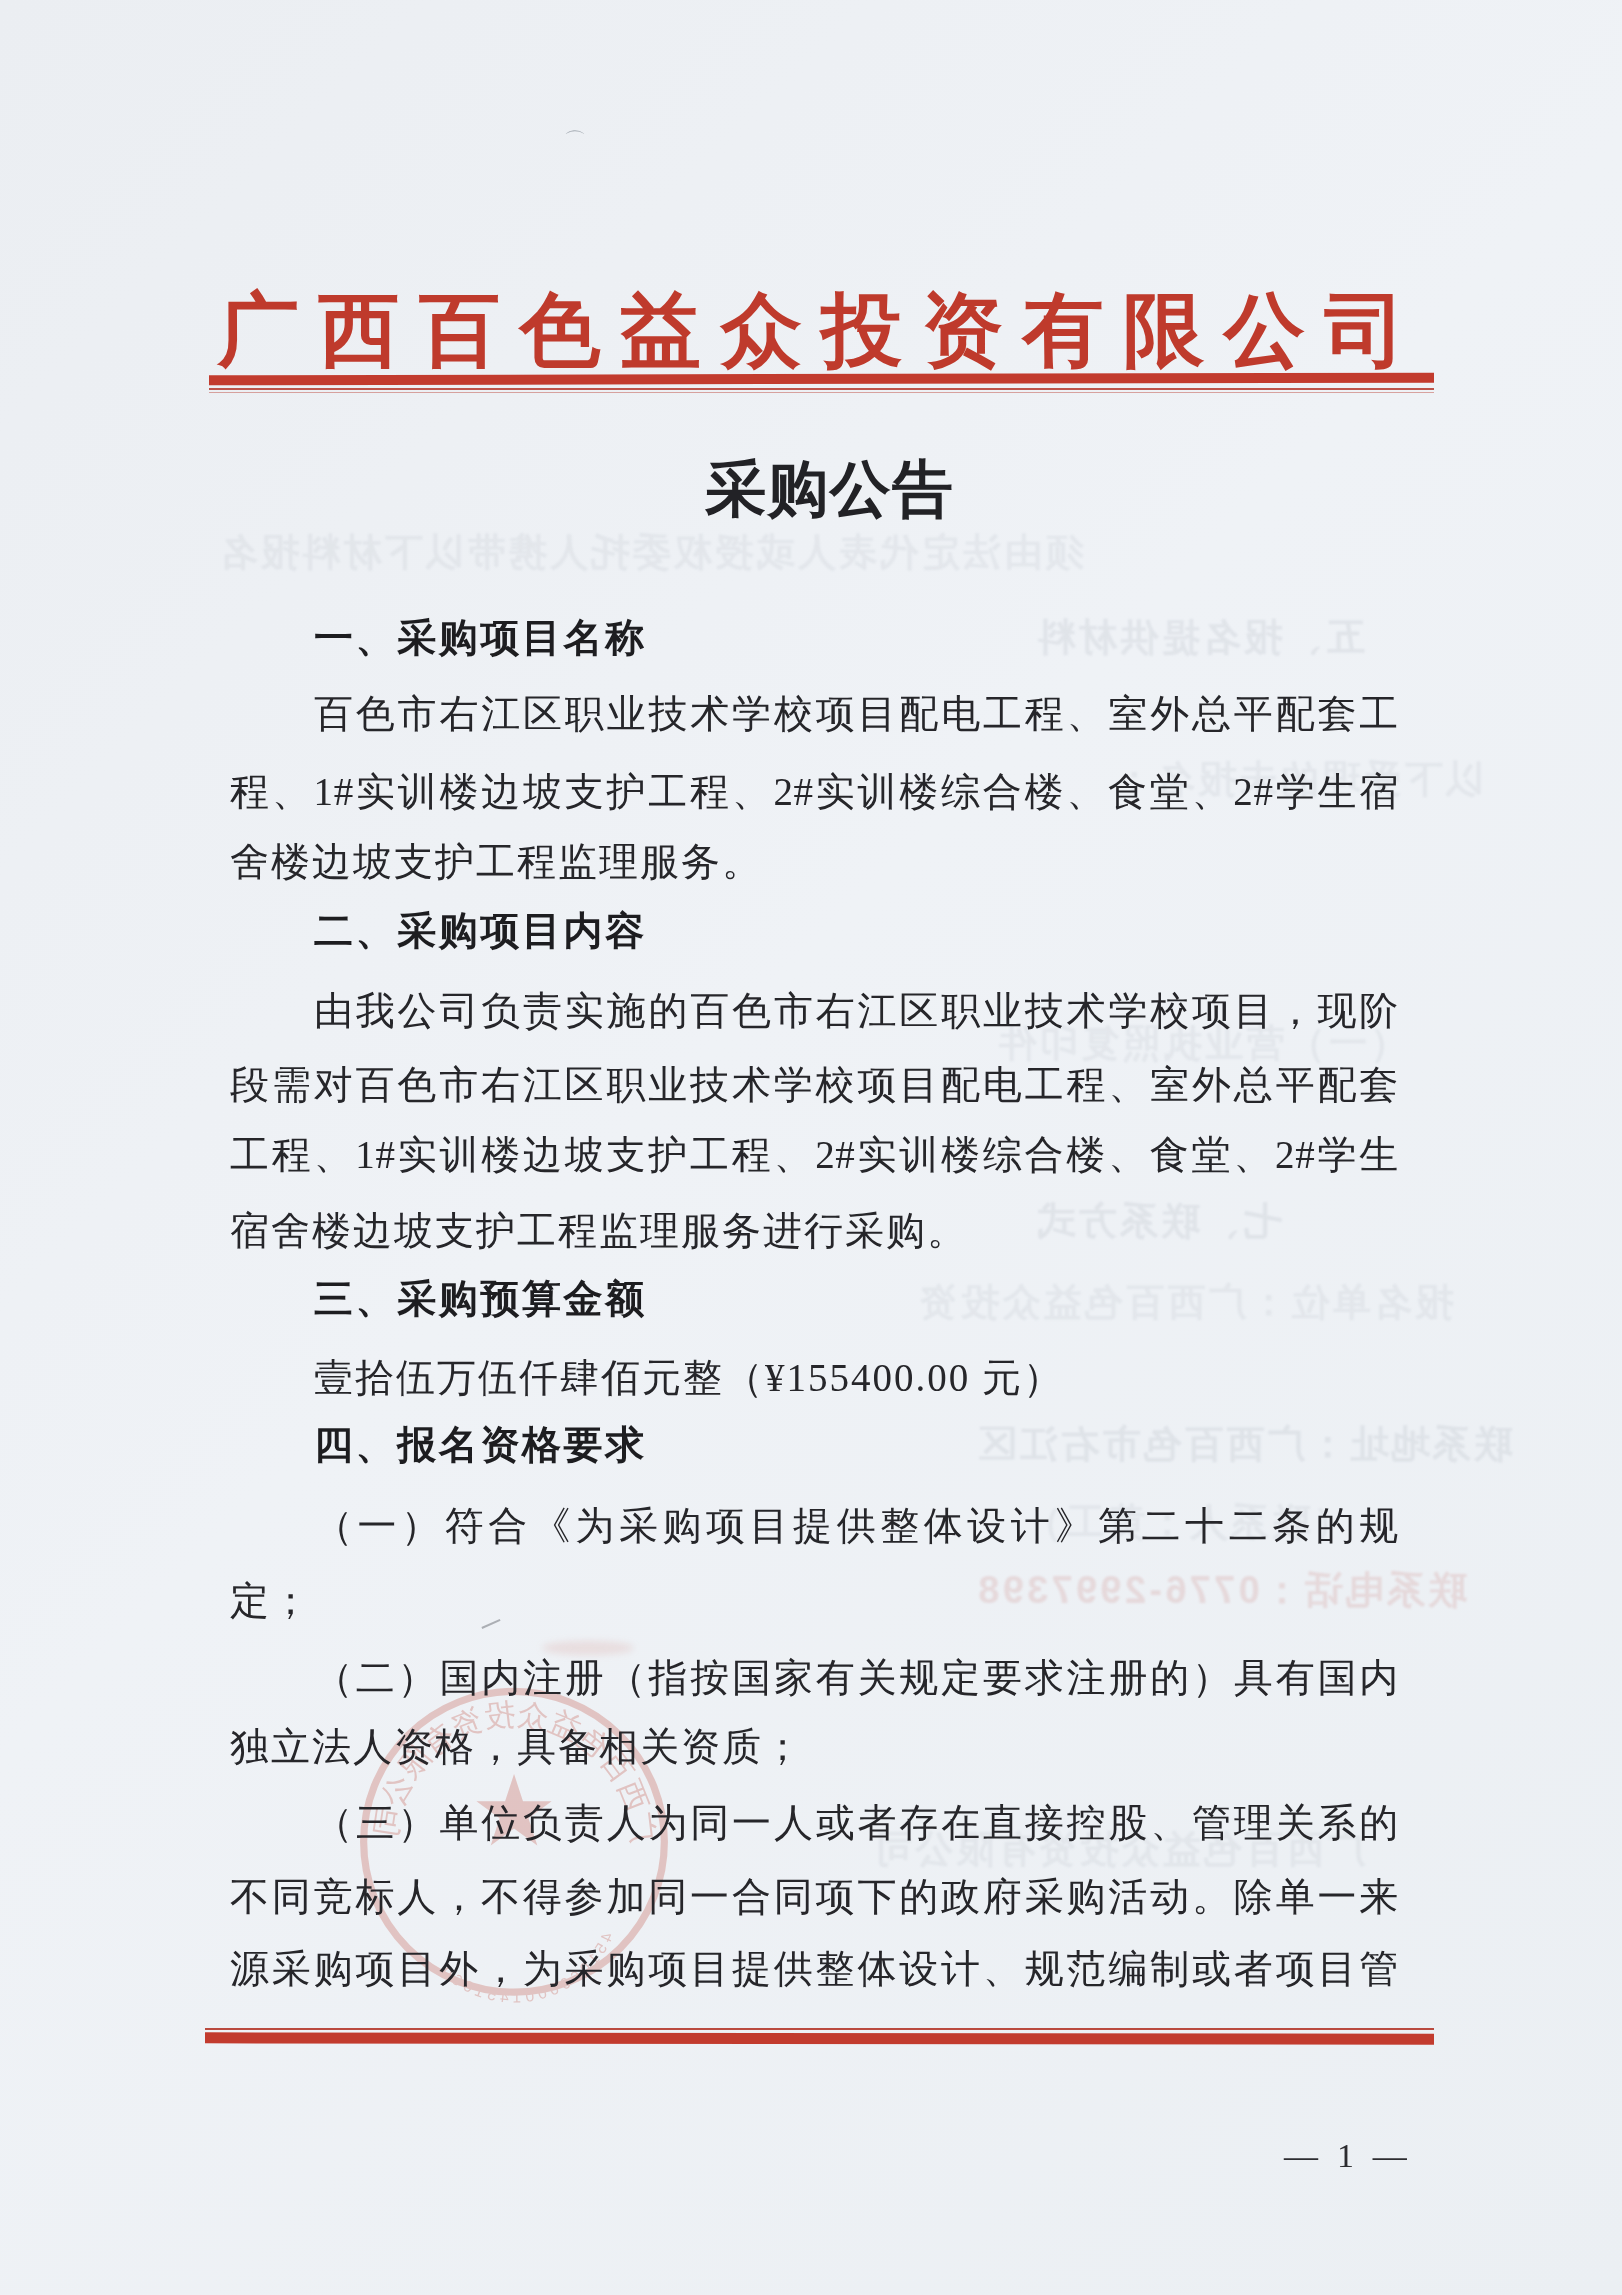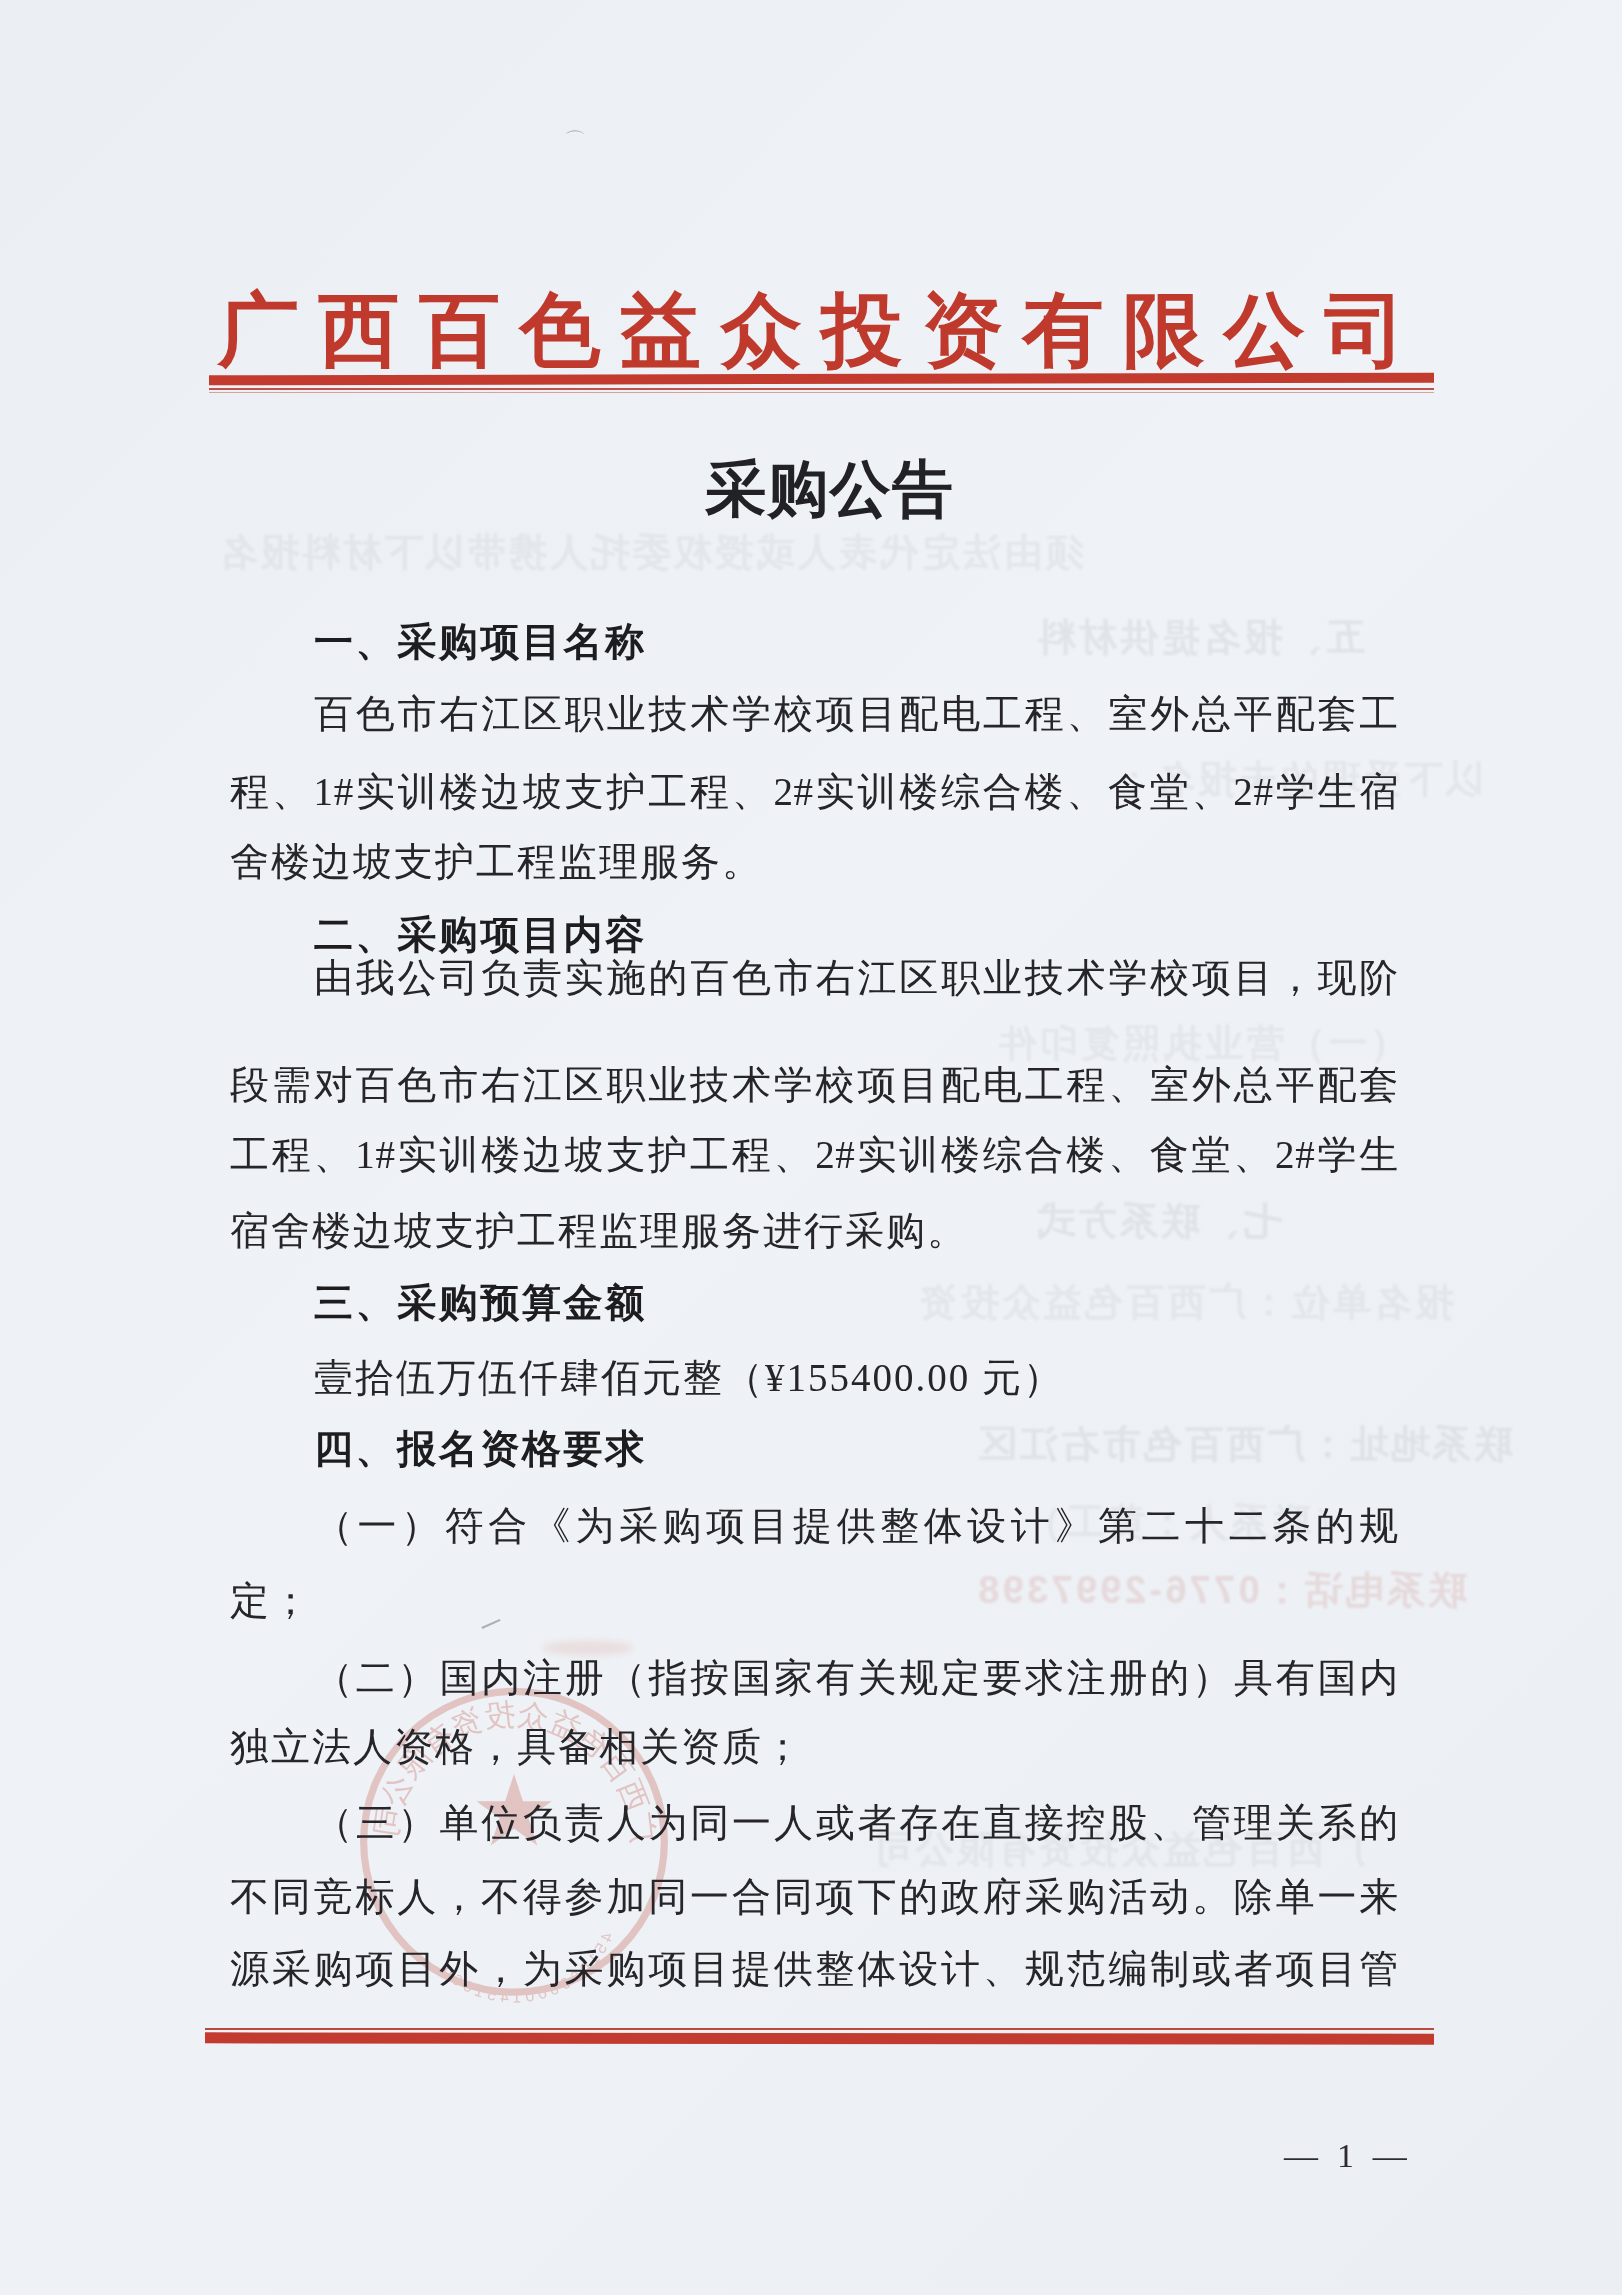--- a/index.html
+++ b/index.html
@@ -24,21 +24,21 @@
     font-size:61px;font-weight:700;letter-spacing:1.3px;transform:translateX(18.3px);
     color:#222226;white-space:nowrap;
   }
   
   .line{
     position:absolute;left:230px;width:1169px;
     font-size:39px;line-height:43px;letter-spacing:2px;white-space:nowrap;
   }
   .just{white-space:normal;text-align:justify;text-align-last:justify;text-justify:inter-character;letter-spacing:0.7px;}
   .ind{text-indent:84px;}
-  .heading{font-family:Liberation Sans, sans-serif;font-weight:700;text-indent:84px;letter-spacing:2.6px;color:#1d1d20;}
+  .heading{font-family:Liberation Mono, monospace;font-weight:700;text-indent:84px;letter-spacing:2.6px;color:#1d1d20;}
   
   .rule-thin-bot{top:2028px;height:2px;background:#b4372b;left:205px;width:1229px;opacity:.9;}
   .rule-thick-bot{top:2033px;height:10.5px;background:#c23b2e;left:205px;width:1229px;transform:rotate(.06deg);}
   .page-num{
     position:absolute;top:2137px;left:1284px;font-size:34px;letter-spacing:5.2px;
     color:#2c2c30;white-space:nowrap;
   }
   
   .bleed{
     position:absolute;transform:scaleX(-1);filter:blur(1.3px);
@@ -93,21 +93,21 @@
   <div class="rule rule-thin-top"></div>
   <div class="rule rule-hair-top"></div>
 
   <div class="doc-title">采购公告</div>
 
   <div class="line heading" style="top:620px">一、采购项目名称</div>
   <div class="line just ind" style="top:692px">百色市右江区职业技术学校项目配电工程、室外总平配套工</div>
   <div class="line just" style="top:770px">程、1#实训楼边坡支护工程、2#实训楼综合楼、食堂、2#学生宿</div>
   <div class="line" style="top:840px">舍楼边坡支护工程监理服务。</div>
   <div class="line heading" style="top:913px">二、采购项目内容</div>
-  <div class="line just ind" style="top:956px">由我公司负责实施的百色市右江区职业技术学校项目，现阶</div>
+  <div class="line just ind" style="top:989px">由我公司负责实施的百色市右江区职业技术学校项目，现阶</div>
   <div class="line just" style="top:1063px">段需对百色市右江区职业技术学校项目配电工程、室外总平配套</div>
   <div class="line just" style="top:1133px">工程、1#实训楼边坡支护工程、2#实训楼综合楼、食堂、2#学生</div>
   <div class="line heading" style="top:1281px">三、采购预算金额</div>
   <div class="line" style="top:1209px">宿舍楼边坡支护工程监理服务进行采购。</div>
   <div class="line ind" style="top:1356px">壹拾伍万伍仟肆佰元整（¥155400.00 元）</div>
   <div class="line heading" style="top:1427px">四、报名资格要求</div>
   <div class="line just ind" style="top:1504px">（一）符合《为采购项目提供整体设计》第二十二条的规</div>
   <div class="line" style="top:1579px">定；</div>
   <div class="line just ind" style="top:1656px">（二）国内注册（指按国家有关规定要求注册的）具有国内</div>
   <div class="line" style="top:1725px">独立法人资格，具备相关资质；</div>

